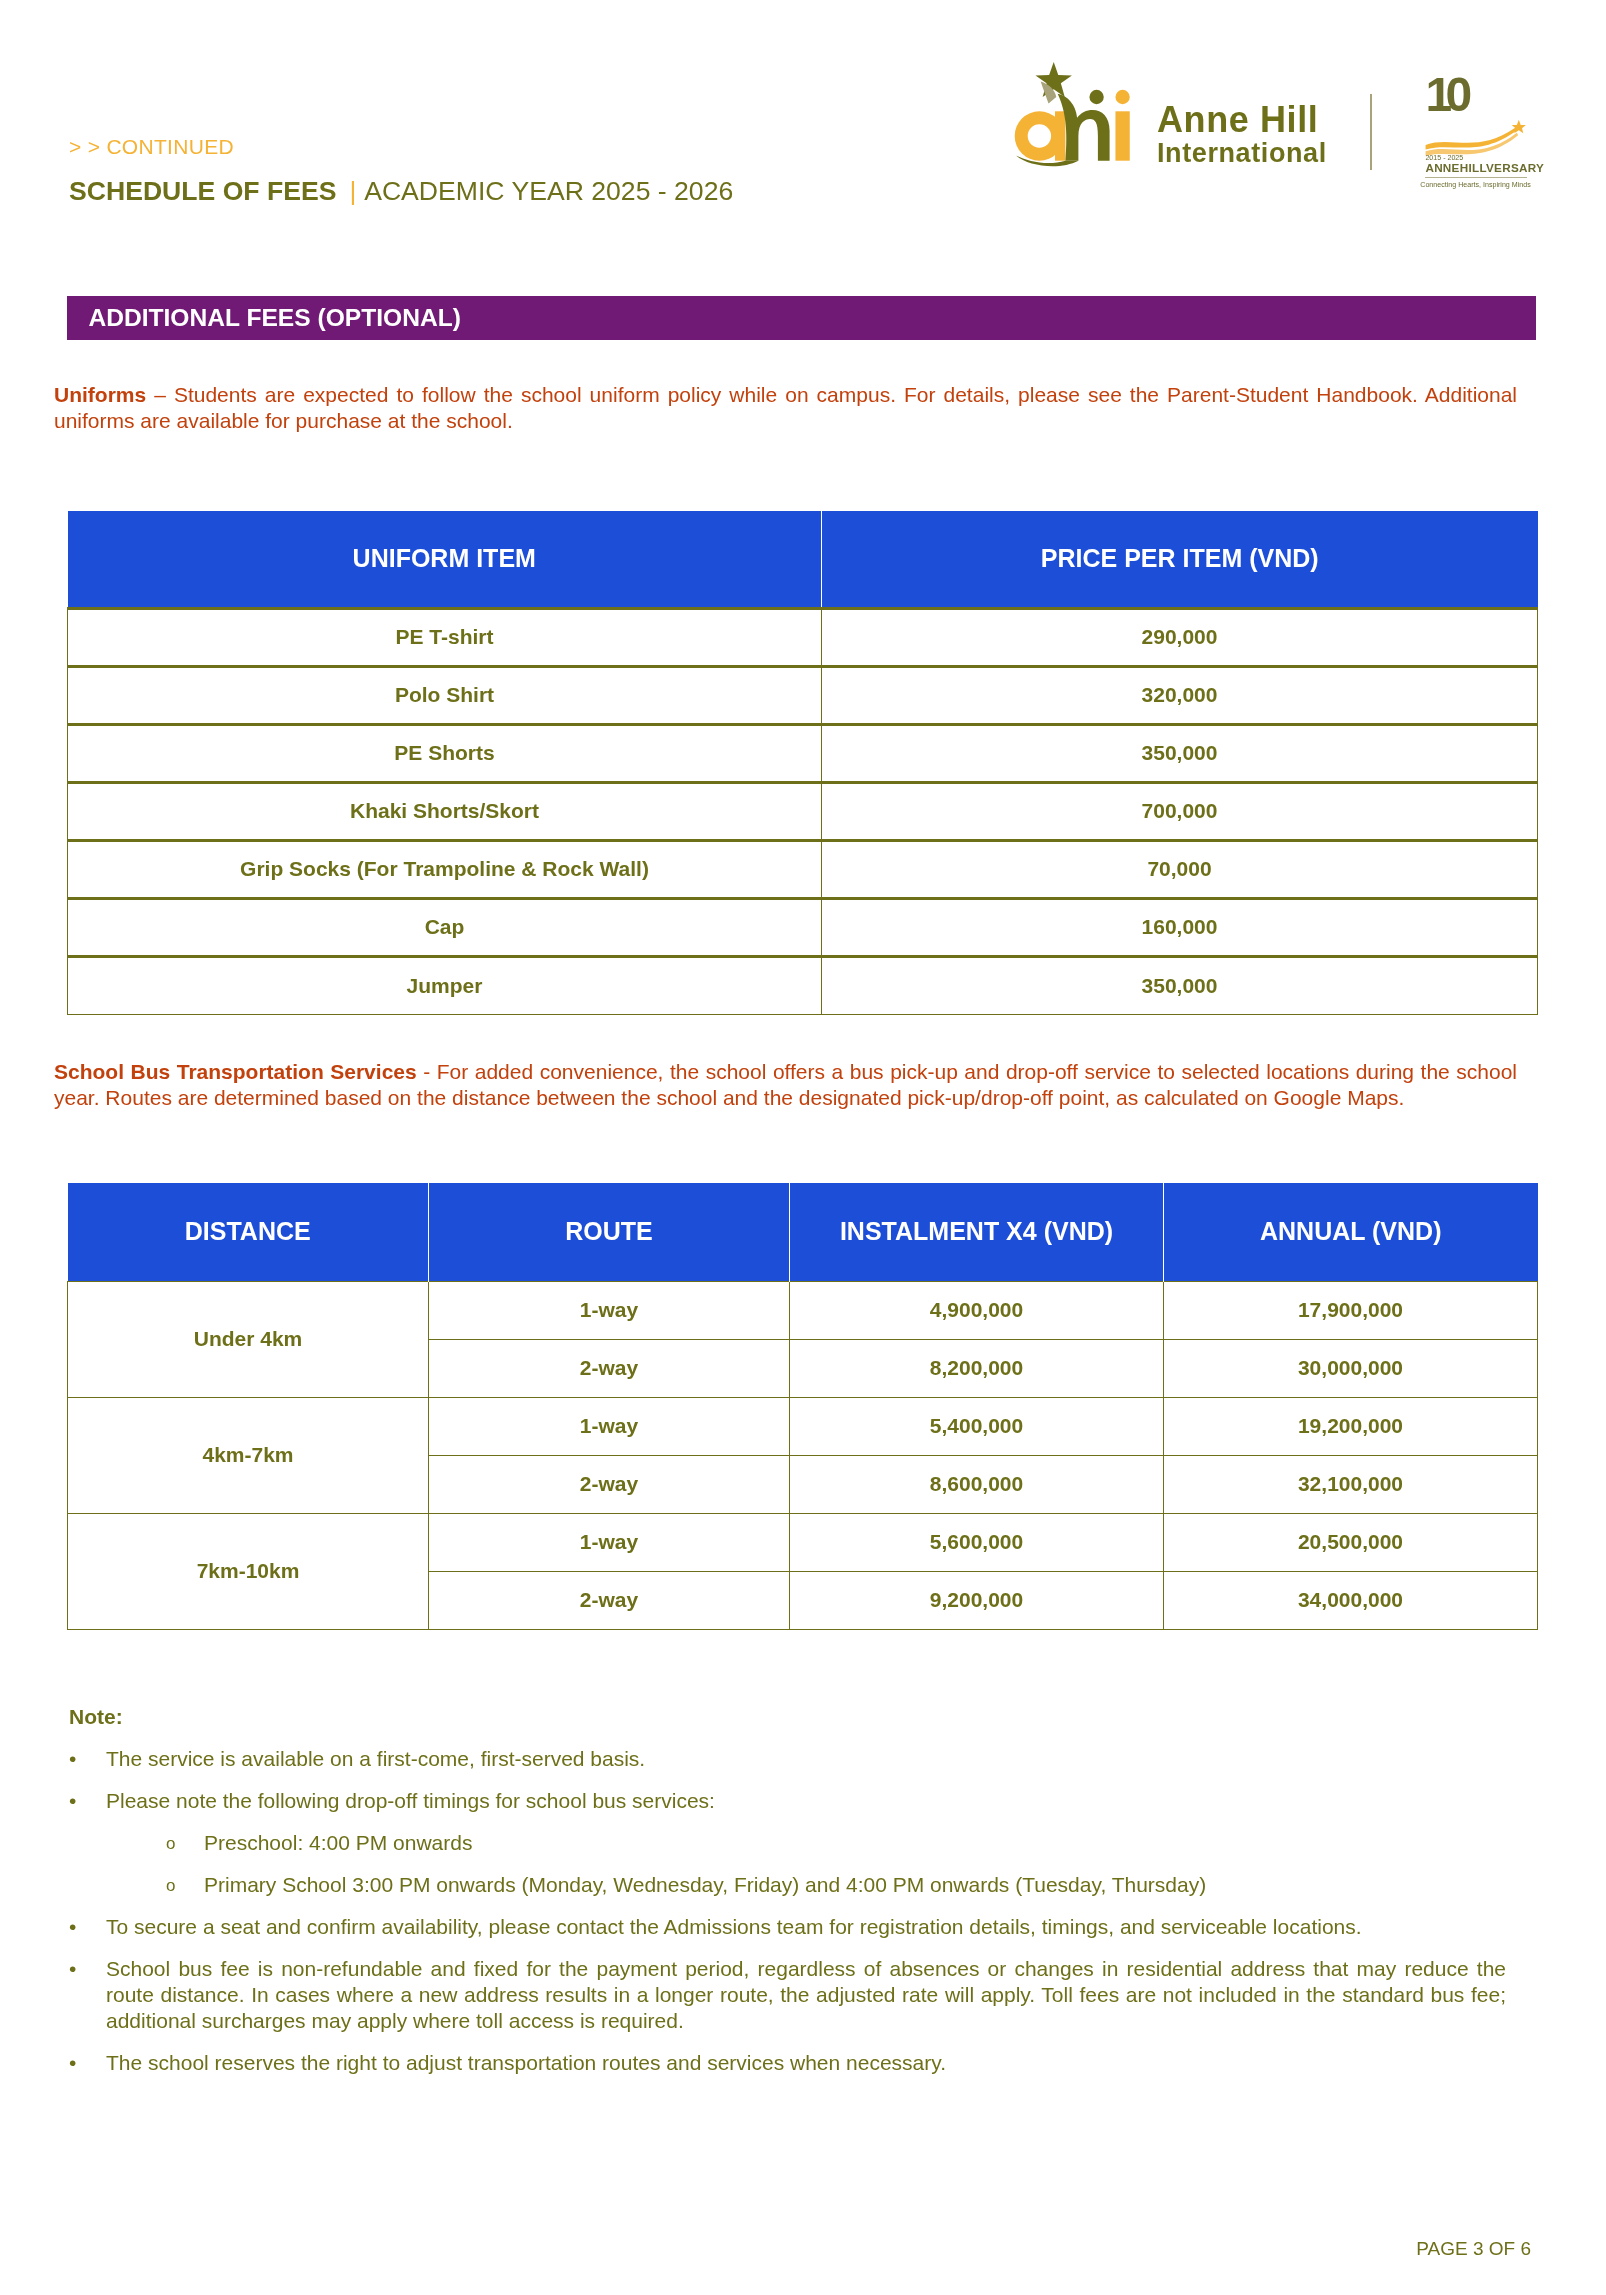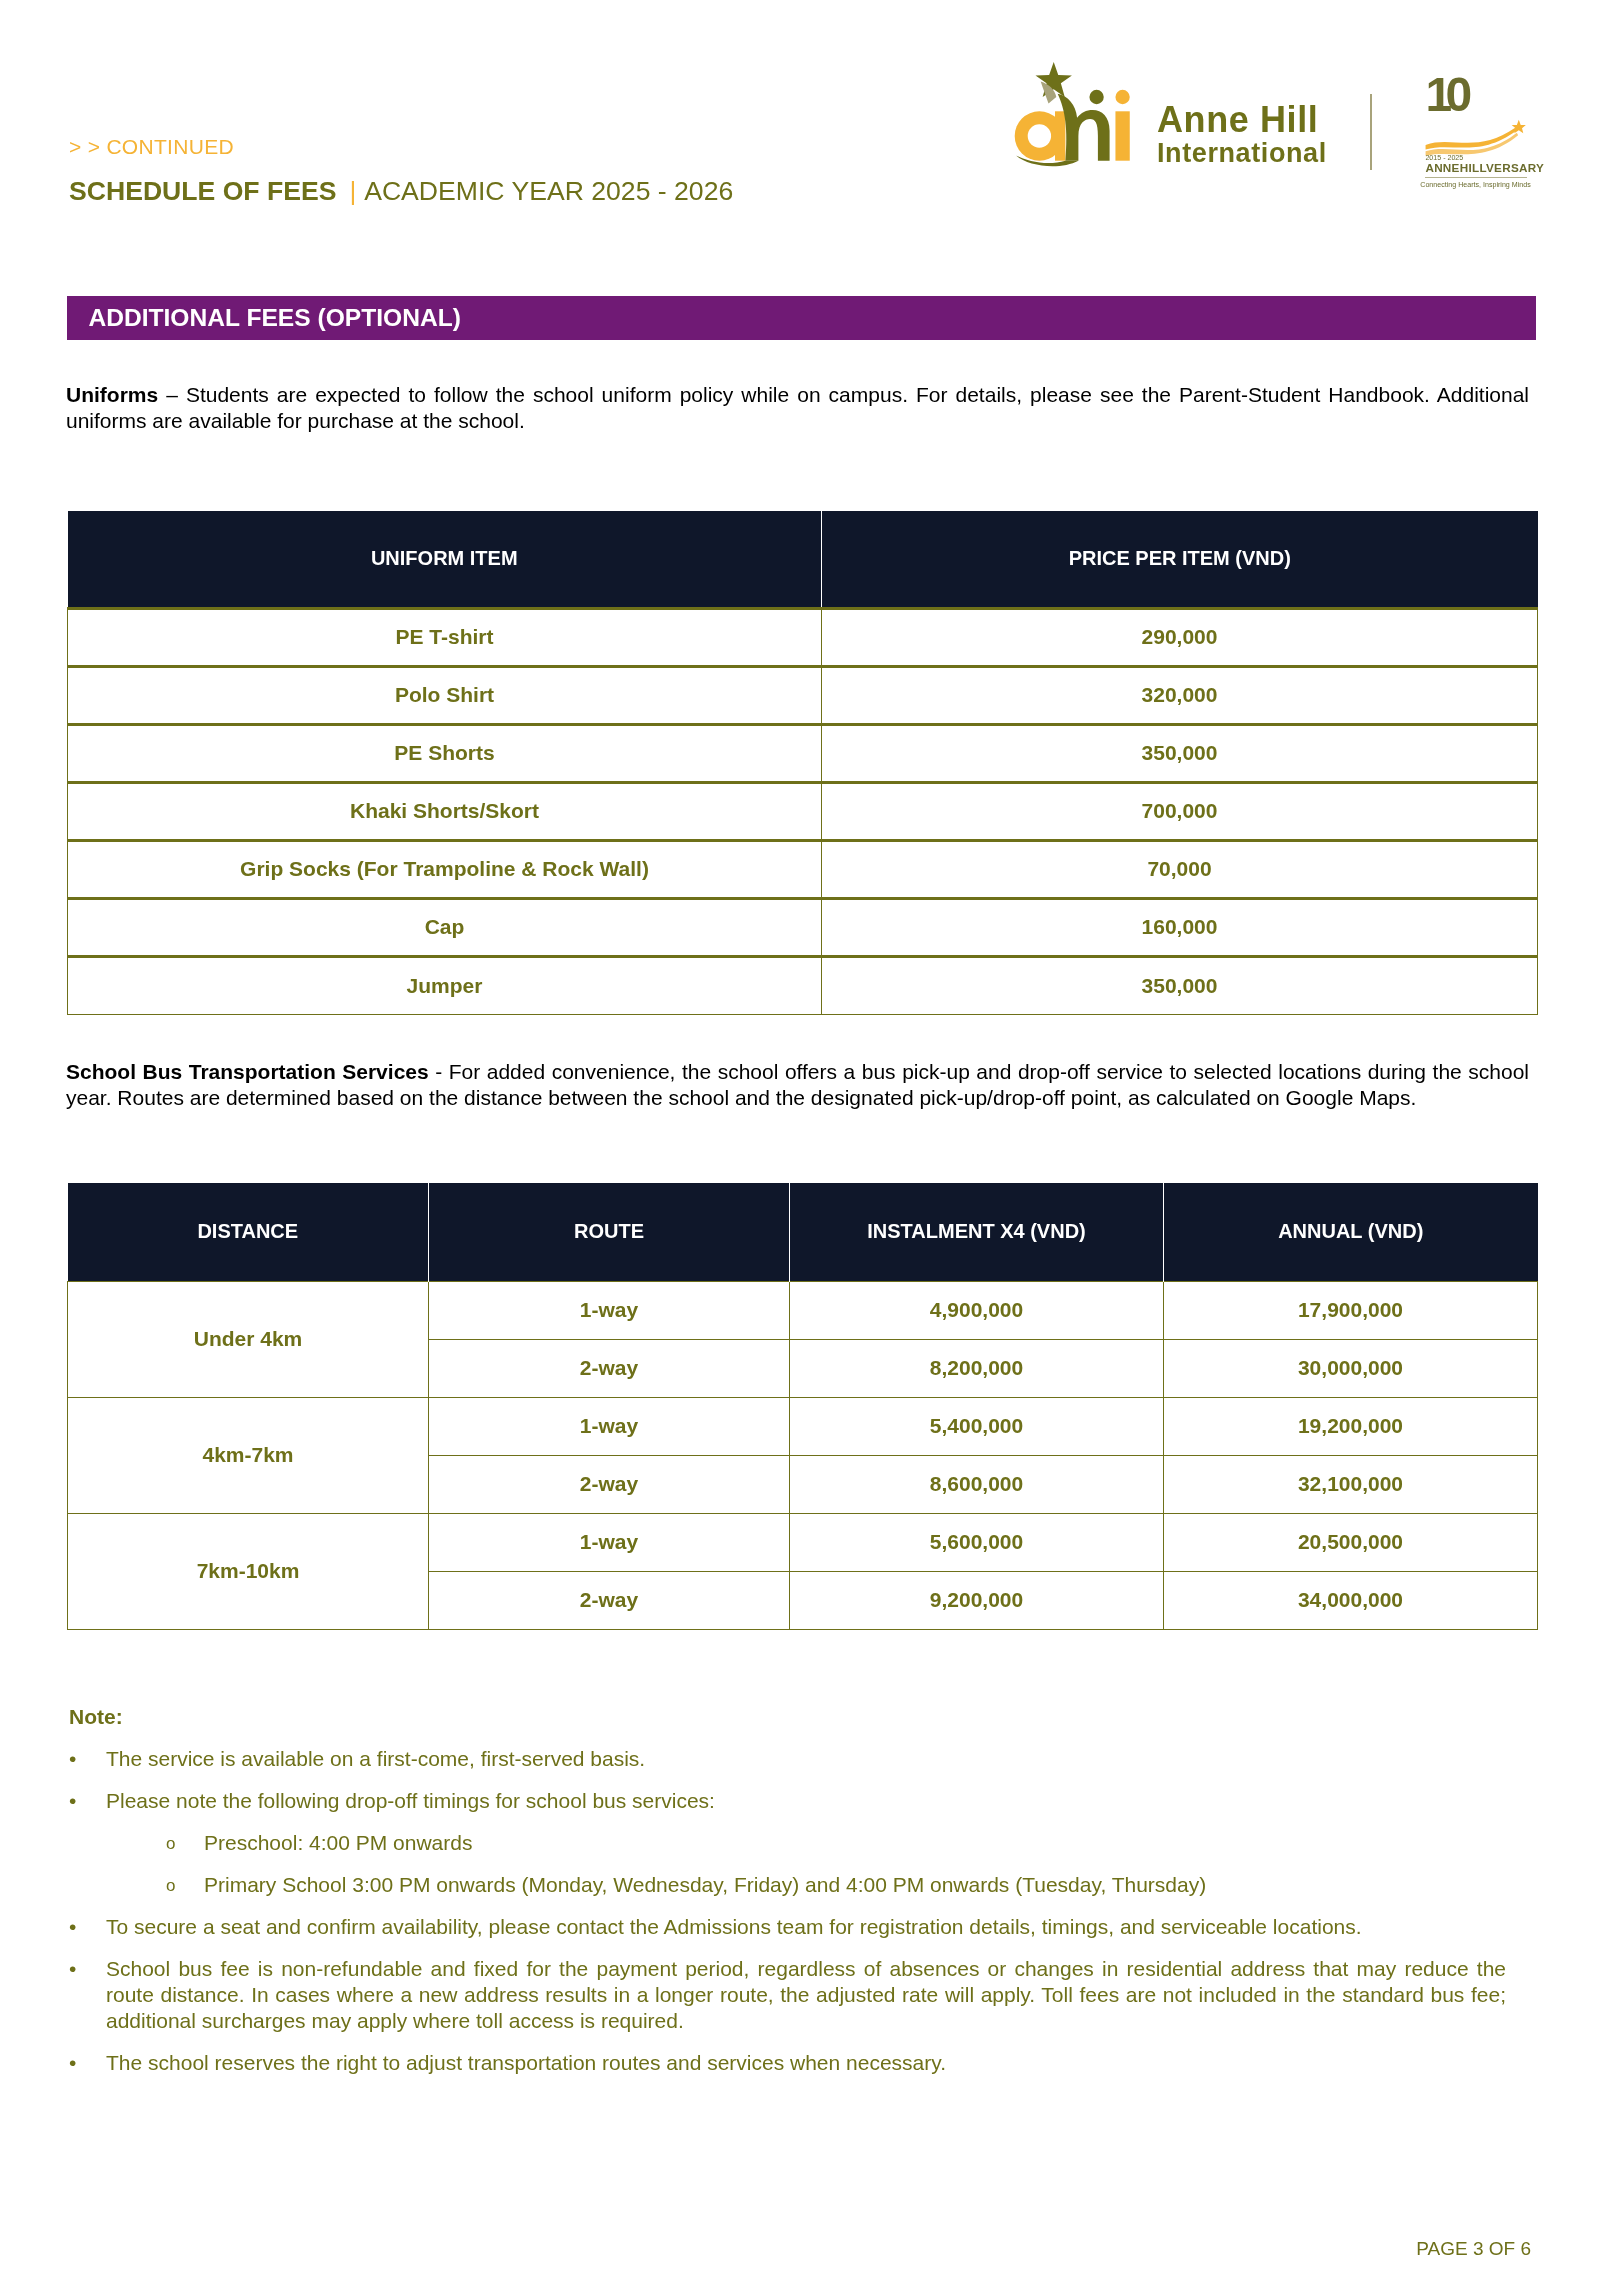--- a/index.html
+++ b/index.html
@@ -49,31 +49,31 @@
     
     .section-bar {
       left: 67px; top: 296px; width: 1469px; height: 44px;
       background: #701a75; color: #ffffff;
       font-size: 24.6px; font-weight: bold;
       padding: 7.8px 0 0 21.4px;
     }
 
     
     .para {
-      left: 66px; width: 1463px;
+      left: 54px; width: 1463px;
       font-size: 21px; line-height: 26px; text-align: justify;
-      color: #000000;
+      color: #c2410c;
     }
     .para b { font-weight: bold; }
 
     
     table { border-collapse: collapse; position: absolute; table-layout: fixed; }
     th {
-      background: #0f172a; color: #ffffff; font-weight: bold;
-      font-size: 20px; text-align: center; vertical-align: middle;
+      background: #1d4ed8; color: #ffffff; font-weight: bold;
+      font-size: 25px; text-align: center; vertical-align: middle;
       border-right: 1.9px solid #ffffff;
     }
     th:last-child { border-right: none; }
     td {
       font-size: 21px; font-weight: bold; color: #6e7019;
       text-align: center; vertical-align: middle;
       border: 1.9px solid #6e7019;
     }
     .uniform-table { left: 67px; top: 511px; width: 1469px; }
     .uniform-table th { height: 97px; }

